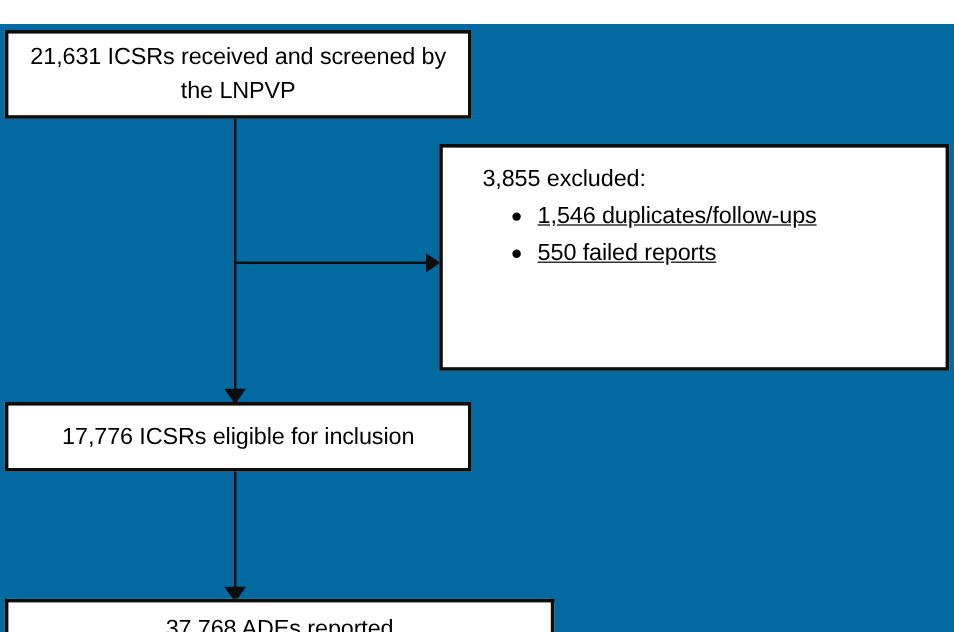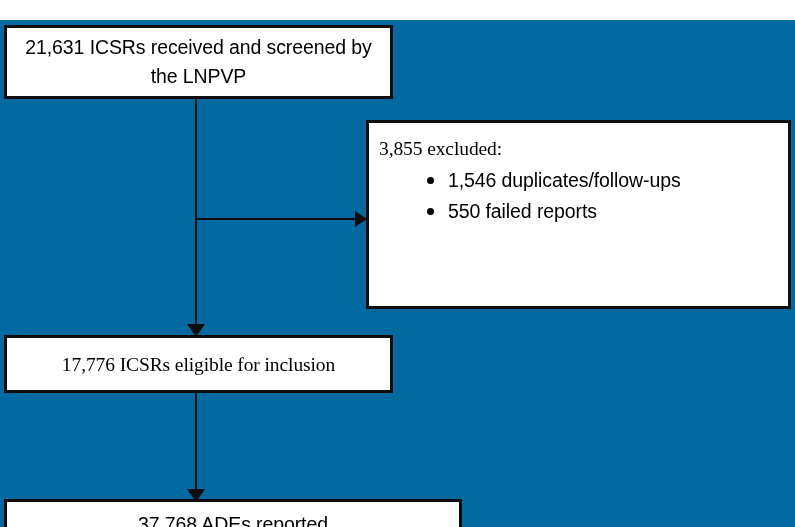--- a/index.html
+++ b/index.html
@@ -49,29 +49,29 @@
     top: 100px;
     width: 425px;
     height: 189px;
     display: block;
     padding: 12px 0 0 0;
   }
   .excluded-head {
     font-size: 19.5px;
     line-height: 28px;
     text-align: left;
-    padding-left: 10px;
+    padding-left: 33px;
     color: #000000;
     letter-spacing: -0.1px;
-    font-family: Liberation Serif, serif;
   }
   ul.excluded-list {
     margin: 2px 0 0 0;
     padding: 0;
     list-style: none;
+    text-decoration: underline;
   }
   ul.excluded-list > li {
     position: relative;
     font-size: 19.5px;
     line-height: 31px;
     text-align: left;
     margin-left: 79px;
     padding-right: 14px;
     color: #000000;
     letter-spacing: -0.1px;
@@ -84,21 +84,20 @@
     height: 7px;
     background: #000000;
     border-radius: 50%;
   }
   
   #box-eligible {
     left: 4px;
     top: 315px;
     width: 389px;
     height: 58px;
-    font-family: Liberation Serif, serif;
   }
   
   #box-reported {
     left: 4px;
     top: 479px;
     width: 458px;
     height: 48px;
     border-bottom: none;
   }
   

